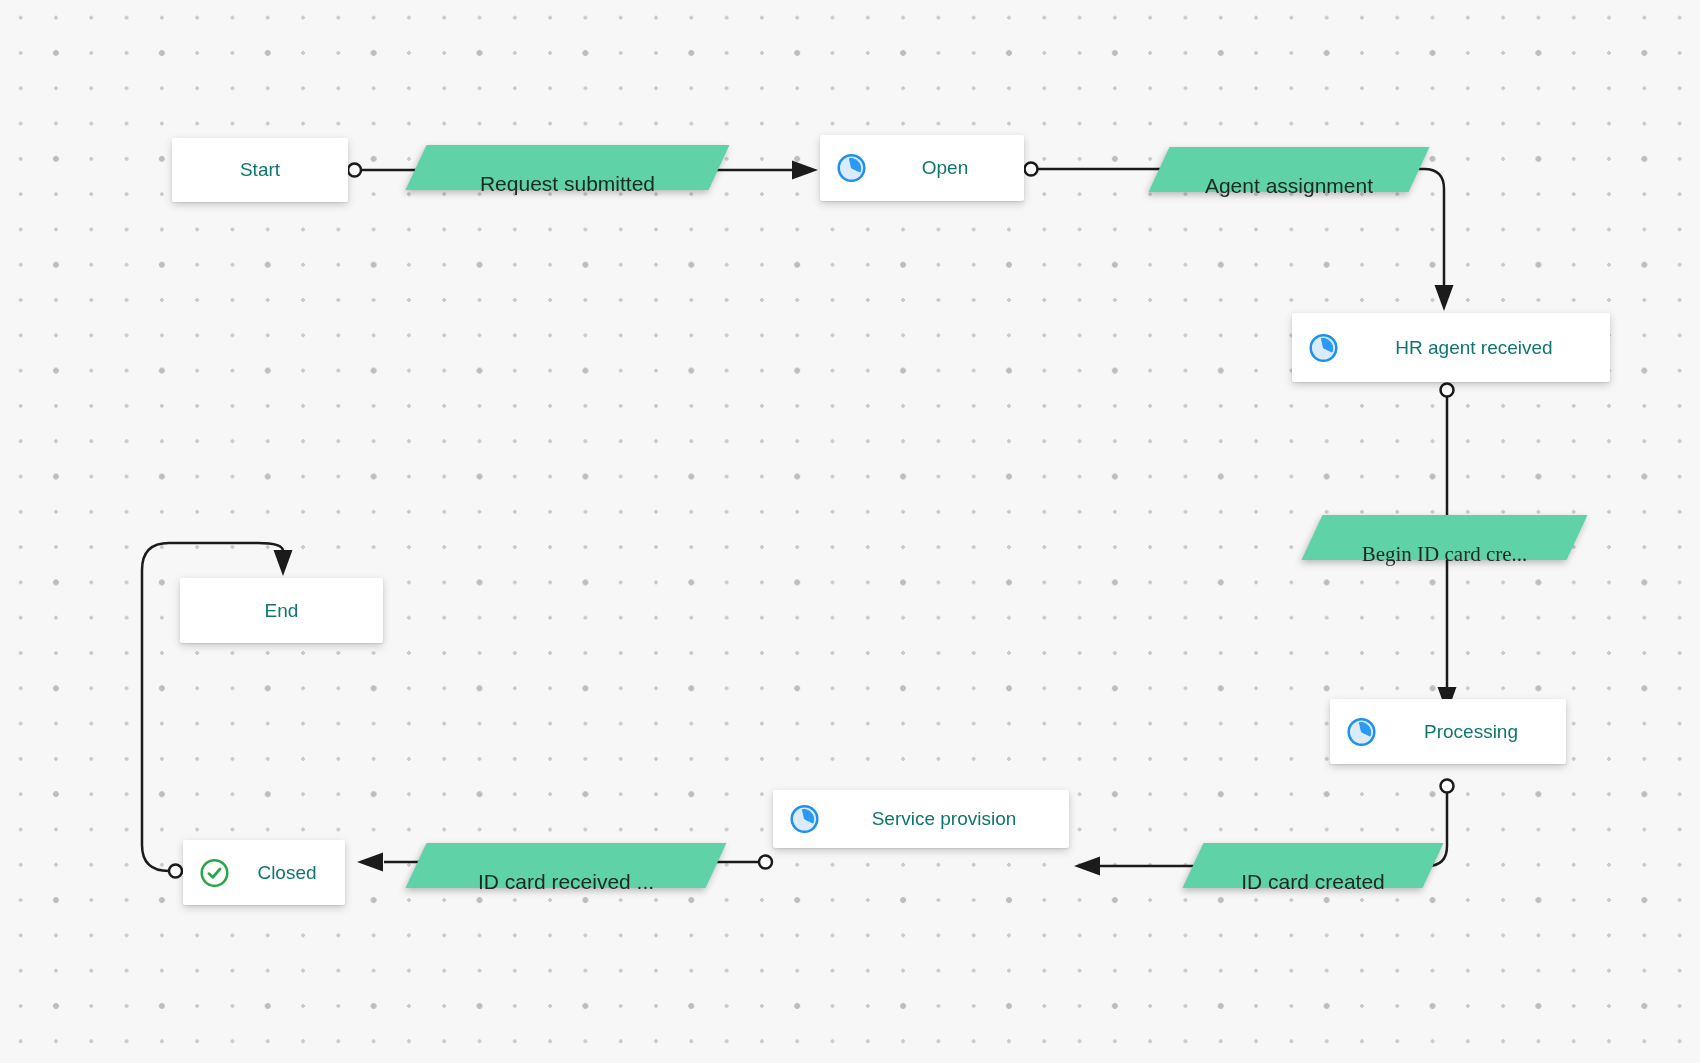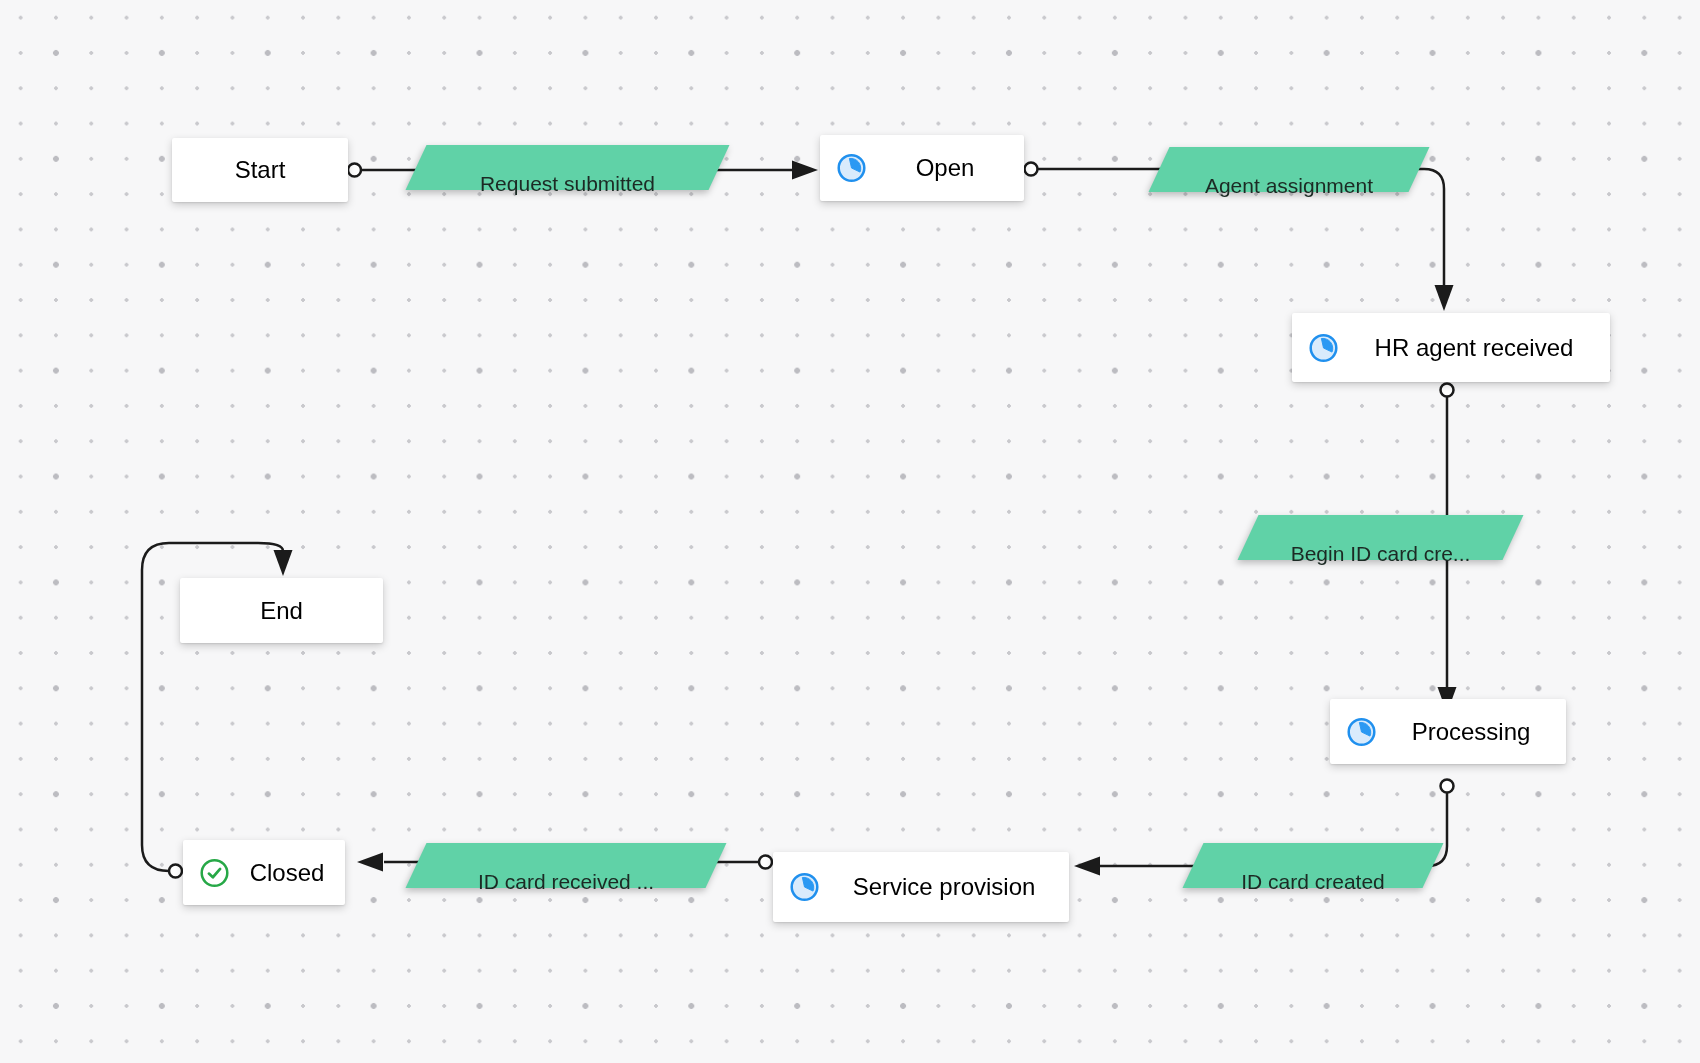--- a/index.html
+++ b/index.html
@@ -35,21 +35,21 @@
     font-size:21px;font-weight:500;color:#1c2a24;white-space:nowrap;margin-top:33px;
   }
 
   .node{
     position:absolute;z-index:3;box-sizing:border-box;
     background:#ffffff;border-radius:2px;
     box-shadow:0 3px 8px rgba(0,0,0,0.18), 0 1px 2px rgba(0,0,0,0.10);
     display:flex;align-items:center;justify-content:center;
   }
   .node .label{
-    font-size:24px;font-weight:500;color:#000000;white-space:nowrap;
+    font-size:19px;font-weight:500;color:#0f766e;white-space:nowrap;
   }
   .node.has-icon{padding-left:46px;}
   .node .icon{
     position:absolute;left:16px;top:50%;transform:translateY(-50%);
     width:31px;height:31px;display:block;
   }
   .node .icon svg{display:block;width:31px;height:31px;}
 </style>
 </head>
 <body>
@@ -84,21 +84,21 @@
   </svg>
 
   <div class="transition" style="left:416px;top:145px;width:303px;">
     <span class="label">Request submitted</span>
   </div>
 
   <div class="transition" style="left:1159px;top:147px;width:260px;">
     <span class="label">Agent assignment</span>
   </div>
 
-  <div class="transition" style="left:1248px;top:515px;width:265px;">
+  <div class="transition" style="left:1312px;top:515px;width:265px;font-family:Liberation Serif, serif;">
     <span class="label">Begin ID card cre...</span>
   </div>
 
   <div class="transition" style="left:1193px;top:843px;width:240px;align-items:center;">
     <span class="label">ID card created</span>
   </div>
 
   <div class="transition" style="left:416px;top:843px;width:300px;">
     <span class="label">ID card received ...</span>
   </div>
@@ -130,21 +130,21 @@
   <div class="node has-icon" style="left:1330px;top:699px;width:236px;height:65px;">
     <span class="icon">
       <svg viewBox="0 0 32 32">
         <circle cx="16" cy="16" r="13.2" fill="#d9ebfc" stroke="#2090ee" stroke-width="2.6"></circle>
         <path d="M16 16 L13.8 6.2 A10.3 10.3 0 0 1 24.8 20.2 Z" fill="#2b99f3" stroke="#2b99f3" stroke-width="1" stroke-linejoin="round"></path>
       </svg>
     </span>
     <span class="label">Processing</span>
   </div>
 
-  <div class="node has-icon" style="left:773px;top:852px;width:296px;height:70px;">
+  <div class="node has-icon" style="left:773px;top:790px;width:296px;height:58px;">
     <span class="icon">
       <svg viewBox="0 0 32 32">
         <circle cx="16" cy="16" r="13.2" fill="#d9ebfc" stroke="#2090ee" stroke-width="2.6"></circle>
         <path d="M16 16 L13.8 6.2 A10.3 10.3 0 0 1 24.8 20.2 Z" fill="#2b99f3" stroke="#2b99f3" stroke-width="1" stroke-linejoin="round"></path>
       </svg>
     </span>
     <span class="label">Service provision</span>
   </div>
 
   <div class="node has-icon" style="left:183px;top:840px;width:162px;height:65px;">

